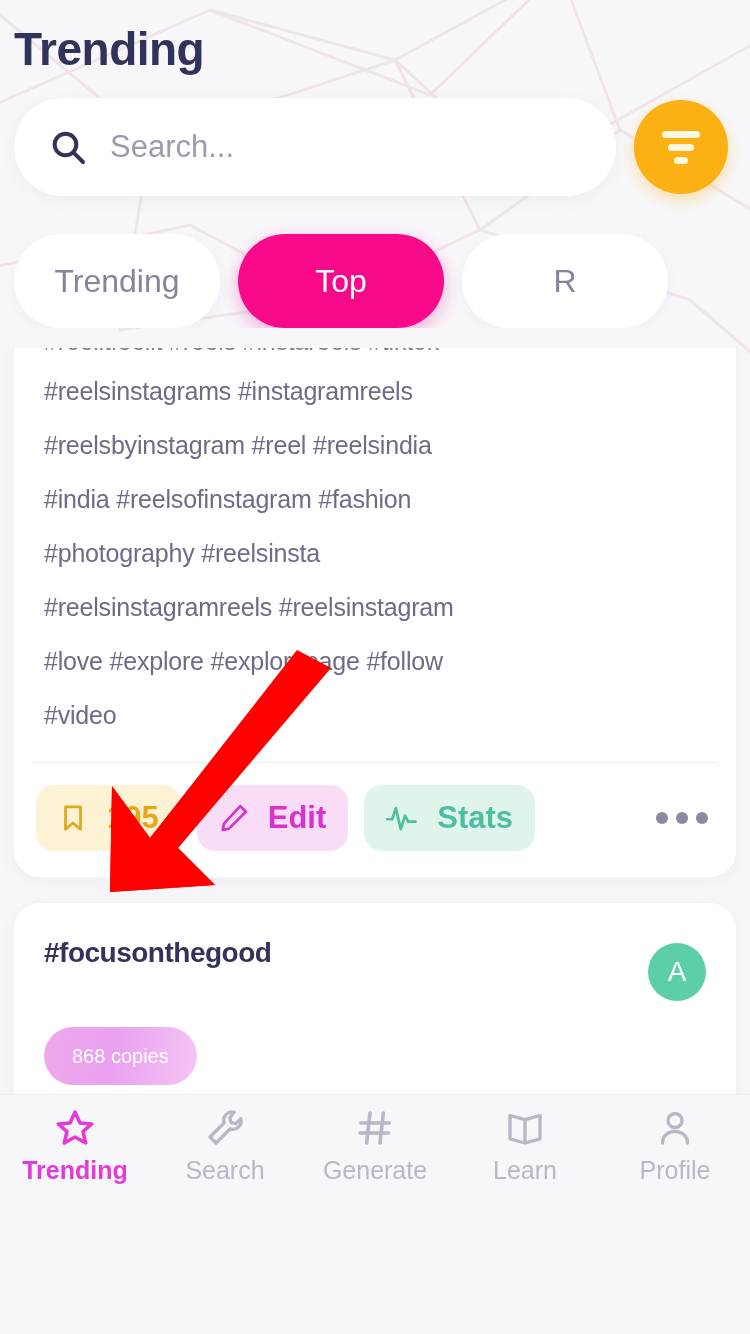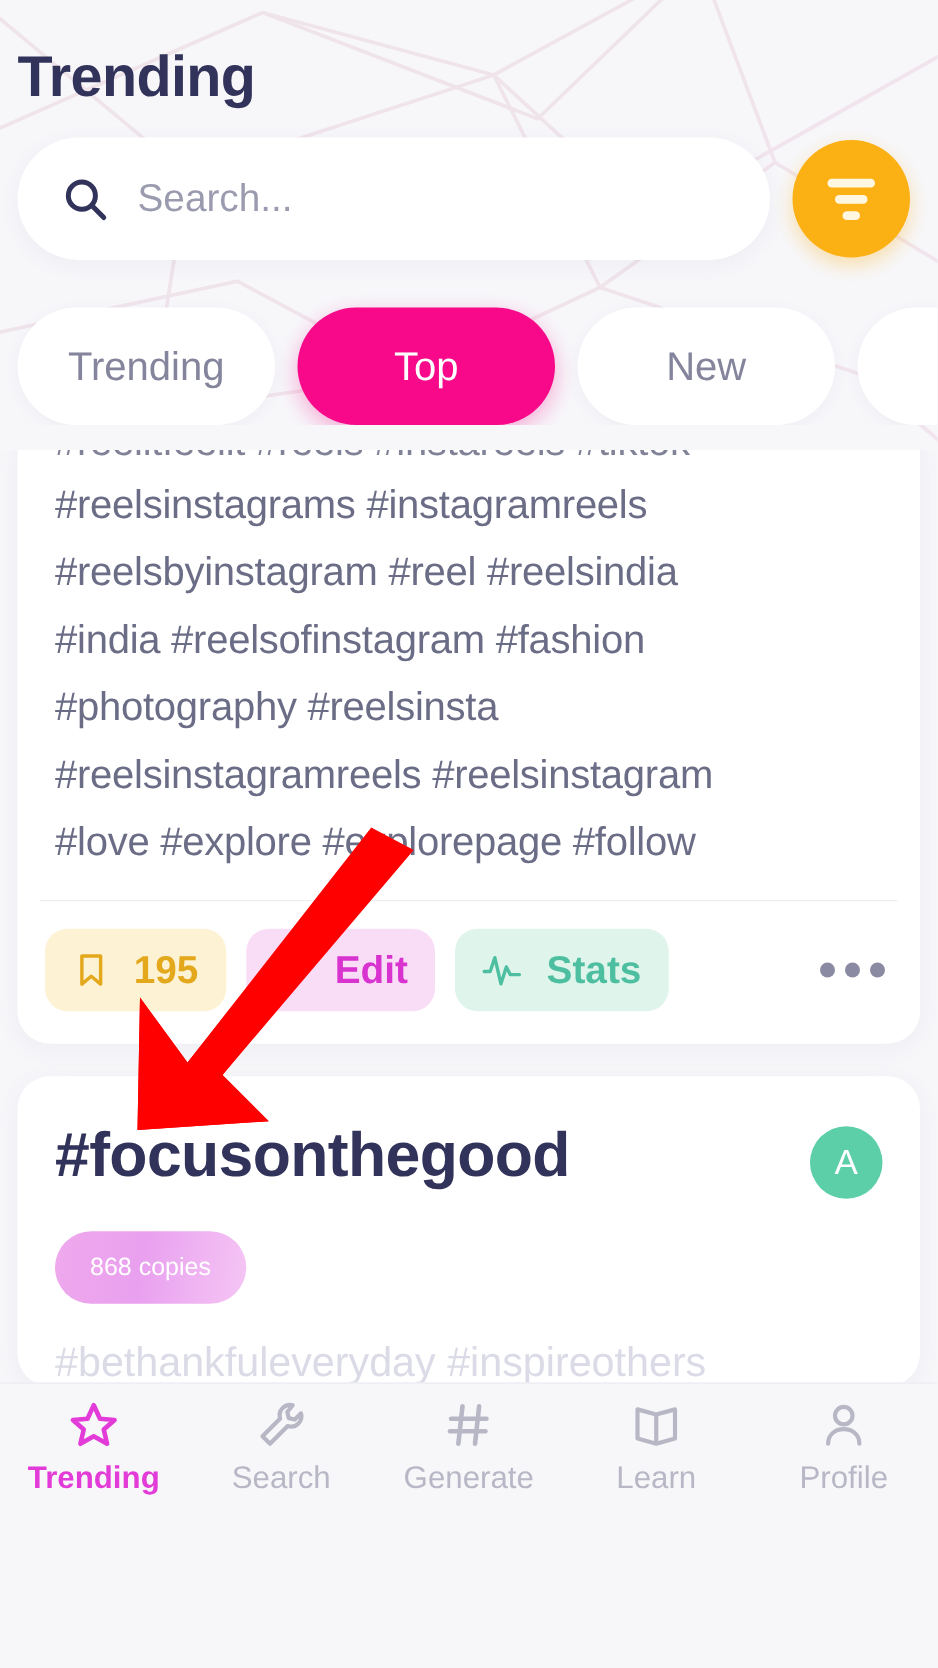--- a/index.html
+++ b/index.html
@@ -11,21 +11,21 @@
     position:relative;
   }
 
   
   .bg-pattern{
     position:absolute; inset:0;
     width:750px; height:1334px;
     z-index:0; pointer-events:none;
   }
 
-  .screen{ position:relative; z-index:1; width:750px; height:1198px;margin-top:12px; }
+  .screen{ position:relative; z-index:1; width:750px; height:1198px; }
 
   
   .page-title{
     font-size:46px;
     font-weight:bold;
     color:#32335a;
     letter-spacing:-0.5px;
     padding:22px 0 0 14px;
   }
 
@@ -101,21 +101,21 @@
     background:#ffffff;
     border-radius:26px;
     box-shadow:0 4px 18px rgba(120,110,160,0.07);
     overflow:hidden;
   }
 
   .card-clip{ margin-top:-22px; }
 
   .tags-block{
     padding:8px 30px 0 30px;
-    font-size:32px;
+    font-size:25px;
     line-height:54px;
     color:#6b6d86;
     letter-spacing:-0.2px;
   }
   .tags-block .line{ white-space:nowrap; }
   .tags-block .line.clipped{
     opacity:.85;
     height:30px;
     overflow:hidden;
     line-height:30px;
@@ -150,21 +150,21 @@
   }
   .dots span{ width:12px; height:12px; border-radius:50%; background:#8a8aa3; }
 
   
   .card2{ margin-top:26px; }
   .card2-head{
     display:flex; align-items:flex-start;
     padding:34px 30px 0 30px;
   }
   .hashtag-title{
-    font-size:50px;
+    font-size:28px;
     font-weight:bold;
     color:#32335a;
     letter-spacing:-0.5px;
     flex:1;
   }
   .avatar{
     width:58px; height:58px; border-radius:50%;
     background:#5ccfa8;
     color:#ffffff;
     display:flex; align-items:center; justify-content:center;
@@ -254,35 +254,35 @@
           <i></i>
           <i></i>
           <i></i>
         </span>
     </div>
   </div>
 
   <div class="chips">
     <div class="chip">Trending</div>
     <div class="chip active">Top</div>
-    <div class="chip">New</div>
     <div class="chip">R</div>
   </div>
 
   <div class="feed">
 
     <div class="card card-clip">
       <div class="tags-block">
         <div class="line clipped">#reelitfeelit #reels #instareels #tiktok</div>
         <div class="line">#reelsinstagrams #instagramreels</div>
         <div class="line">#reelsbyinstagram #reel #reelsindia</div>
         <div class="line">#india #reelsofinstagram #fashion</div>
         <div class="line">#photography #reelsinsta</div>
         <div class="line">#reelsinstagramreels #reelsinstagram</div>
         <div class="line">#love #explore #explorepage #follow</div>
+        <div class="line">#video</div>
       </div>
 
       <div class="divider"></div>
 
       <div class="actions">
         <div class="pill save">
           <svg width="30" height="30" viewBox="0 0 24 24" fill="none" stroke="#e3a81c" stroke-width="2.2" stroke-linejoin="round">
             <path d="M6 3h12v18l-6-5-6 5z"></path>
           </svg>
           <span>195</span>

